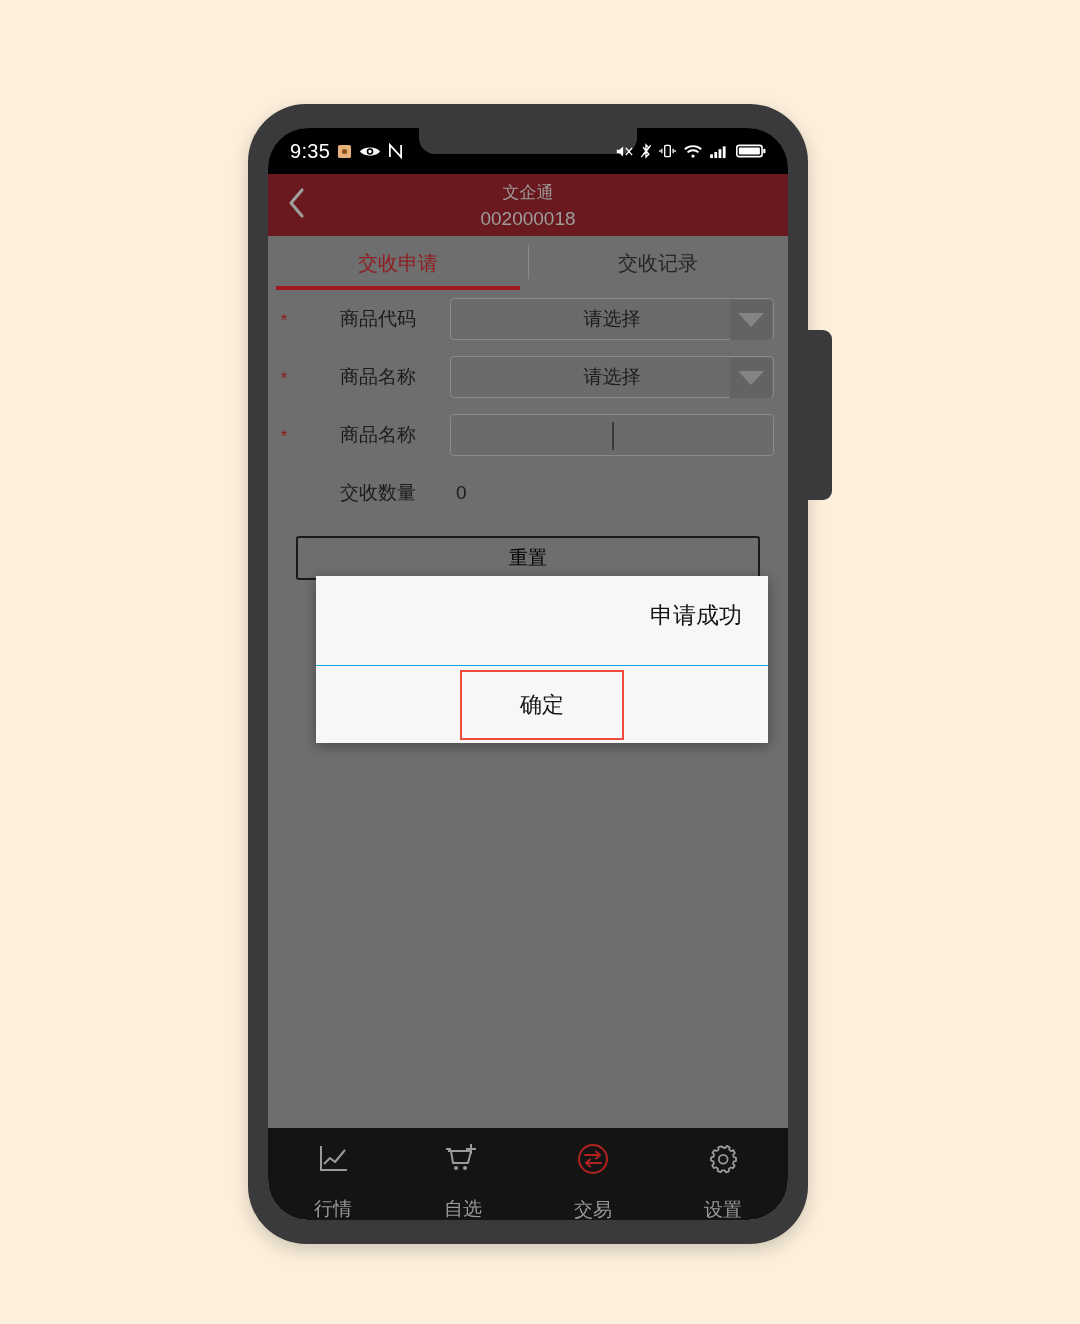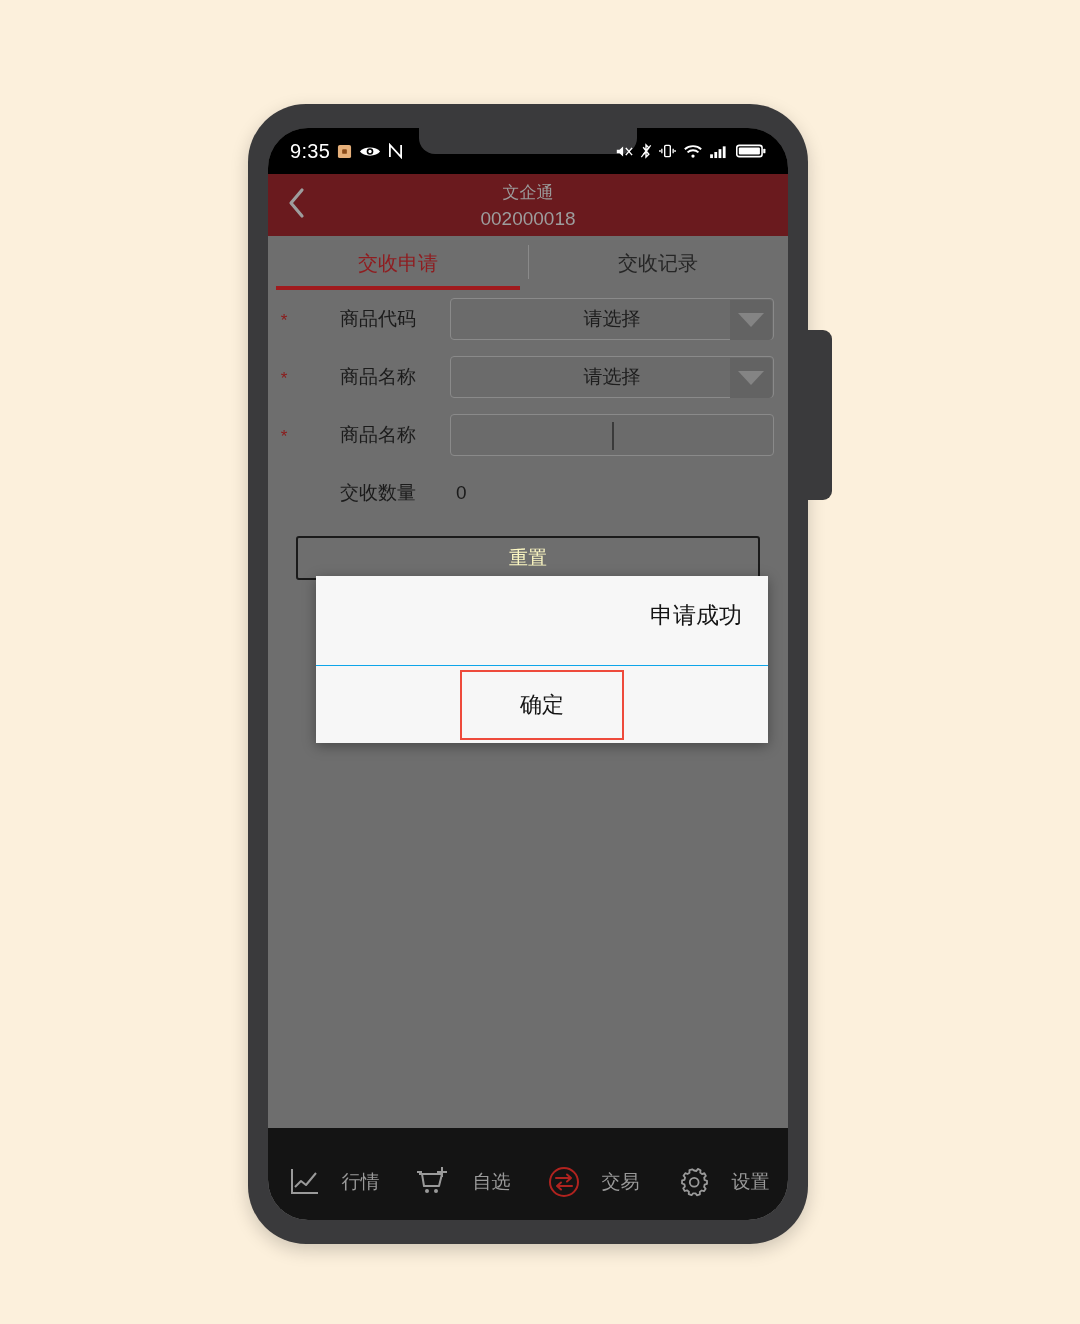--- a/index.html
+++ b/index.html
@@ -187,21 +187,21 @@
   #action-row {
     display: flex; gap: 36px;
     padding: 14px 28px 0 28px;
   }
   .action-btn {
     flex: 1; height: 44px;
     border-radius: 3px;
     display: flex; align-items: center; justify-content: center;
     font-size: 19px;
   }
-  #reset-button { border: 2px solid #1a1a1a; color: #fef9c3; }
+  #reset-button { border: 2px solid #1a1a1a; color: #000000; }
   #submit-button { border: 2px solid #8f1315; color: #8f1315; }
 
   
   #dialog-scrim {
     position: absolute;
     left: 0; top: 0; right: 0; bottom: 0;
     z-index: 20;
     pointer-events: none;
   }
   #dialog {
@@ -243,21 +243,21 @@
     position: absolute;
     left: 0; right: 0; bottom: 0;
     height: 92px;
     background: #141414;
     display: flex;
     border-radius: 0 0 40px 40px;
     z-index: 30;
   }
   .nav-item {
     flex: 1;
-    display: flex; 
+    display: flex; flex-direction: column;
     align-items: center; justify-content: center;
     gap: 21px;
     padding-top: 16px;
   }
   .nav-label { font-size: 19px; color: #9a9a9a; }
   .nav-item.active .nav-label { color: #9a9a9a; }
   .nav-icon { height: 36px; display: flex; align-items: center; }
 </style>
 </head>
 <body>

